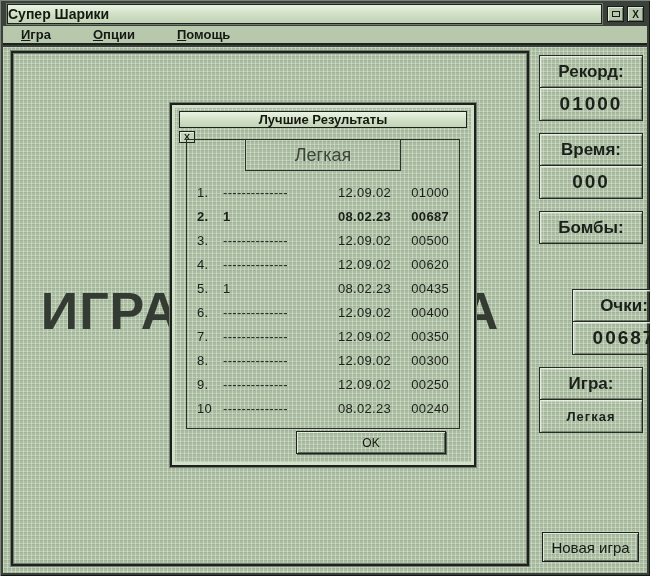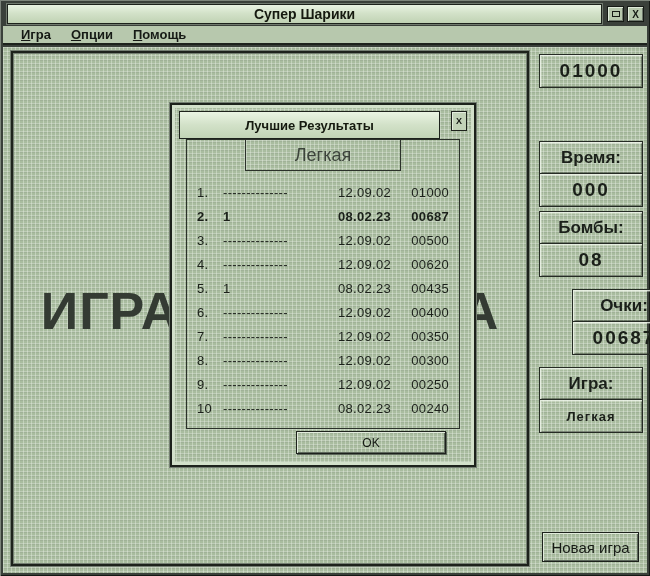--- a/index.html
+++ b/index.html
@@ -16,37 +16,37 @@
       linear-gradient(90deg, rgba(235,243,230,.40) 1px, rgba(0,0,0,0) 1px),
       linear-gradient(rgba(0,0,0,.05) 2px, rgba(0,0,0,0) 2px);
     background-size:4px 4px,4px 4px,4px 4px;
   }
   
   .titlebar-inset{
     position:absolute;left:7px;top:4px;width:595px;height:20px;
     border:1px solid #1d221c;
     background:linear-gradient(180deg,#e9f3e2 0%,#d3e2c9 45%,#c0d2b4 100%);
     box-shadow:0 0 0 1px #707a6e;
-    display:flex;align-items:center;justify-content:center;
+    display:flex;align-items:center;
     font-size:14px;font-weight:bold;color:#15190f;
   }
   .sysbtn{
     position:absolute;top:6px;width:17px;height:16px;
     border:1px solid #161a15;background:#b7c8ad;
     box-shadow:inset 1px 1px 0 #dfeada, inset -1px -1px 0 #6f796d;
     display:flex;align-items:center;justify-content:center;
     font-size:10px;font-weight:bold;color:#161a15;padding:0;cursor:pointer;
   }
   .btn-min{left:607px;}
   .btn-close{left:627px;}
   .min-glyph{width:8px;height:6px;border:1px solid #161a15;}
   .menubar{
     position:absolute;left:3px;top:26px;width:644px;height:19px;
     background:#b7c8ad;border-bottom:2px solid #1d221c;
-    display:flex;align-items:center;gap:20px;padding:0 18px;
+    display:flex;align-items:center;gap:42px;padding:0 18px;
   }
   .menu-item{
     display:inline-block;font-size:13px;font-weight:bold;color:#161a15;cursor:pointer;
   }
   .menu-item::first-letter{text-decoration:underline;}
   .content{position:absolute;left:3px;top:47px;width:644px;height:526px;}
   
   .playfield{
     position:absolute;left:8px;top:4px;width:518px;height:515px;
     border:2px solid #1d221c;
@@ -59,37 +59,37 @@
   
   .stat-group{position:absolute;left:536px;width:104px;}
   .panel{
     border:1px solid #252b24;
     box-shadow:inset 1px 1px 0 rgba(240,247,236,.75), inset 2px 2px 0 rgba(240,247,236,.35),
                inset -1px -1px 0 rgba(40,46,38,.45);
     display:flex;align-items:center;justify-content:center;
   }
   .stat-label{height:33px;font-size:17px;font-weight:bold;color:#1b201a;}
   .stat-value{height:34px;margin-top:-1px;font-size:19px;font-weight:bold;color:#1b201a;letter-spacing:2px;}
-  .g0{top:8px;} .g1{top:94px;} .g2{top:164px;} .g3{top:242px;margin-left:33px;} .g4{top:320px;}
+  .g0{top:8px;} .g1{top:86px;} .g2{top:164px;} .g3{top:242px;margin-left:33px;} .g4{top:320px;}
   .g4 .stat-value{font-size:13px;letter-spacing:1px;}
   .new-game{
     position:absolute;left:539px;top:485px;width:97px;height:30px;
     border:1px solid #1d221c;
     box-shadow:inset 1px 1px 0 #e2ecdc, inset -1px -1px 0 #5d675b;
     font-size:15px;color:#161a15;cursor:pointer;
     display:flex;align-items:center;justify-content:center;
   }
   
   .dialog{
     position:absolute;left:167px;top:56px;width:306px;height:364px;
     border:2px solid #1d221c;
     box-shadow:0 0 0 1px #747e72, inset 0 0 0 3px #d2e0ca;
     padding:6px;
   }
-  .dialog-titlebar{display:flex;gap:11px;height:28px;margin:0 1px;}
+  .dialog-titlebar{display:flex;gap:3px;height:28px;margin:0 1px;flex-direction:column;}
   .dialog-title-inset{
     flex:1;border:1px solid #1d221c;
     background:linear-gradient(180deg,#eaf4e3 0%,#d2e1c8 50%,#c2d4b6 100%);
     display:flex;align-items:center;justify-content:center;
     font-size:13px;font-weight:bold;color:#15190f;cursor:default;
   }
   .dialog-close{
     width:16px;height:20px;border:1px solid #1d221c;background:#c2d3b8;
     box-shadow:inset 1px 1px 0 #e4eede;
     font-size:9px;font-weight:bold;color:#161a15;padding:0;cursor:pointer;
@@ -140,29 +140,29 @@
     <span class="menu-item">Помощь</span>
   </div>
 
   <div class="content tex">
 
     <div class="playfield">
       <div class="gameover">ИГРА ОКОНЧЕНА</div>
     </div>
 
     <div class="stat-group g0">
+      <div class="panel stat-label">Рекорд:</div>
       <div class="panel stat-value">01000</div>
     </div>
     <div class="stat-group g1">
       <div class="panel stat-label">Время:</div>
       <div class="panel stat-value">000</div>
     </div>
     <div class="stat-group g2">
       <div class="panel stat-label">Бомбы:</div>
-      <div class="panel stat-value">08</div>
     </div>
     <div class="stat-group g3">
       <div class="panel stat-label">Очки:</div>
       <div class="panel stat-value">00687</div>
     </div>
     <div class="stat-group g4">
       <div class="panel stat-label">Игра:</div>
       <div class="panel stat-value">Легкая</div>
     </div>
 

